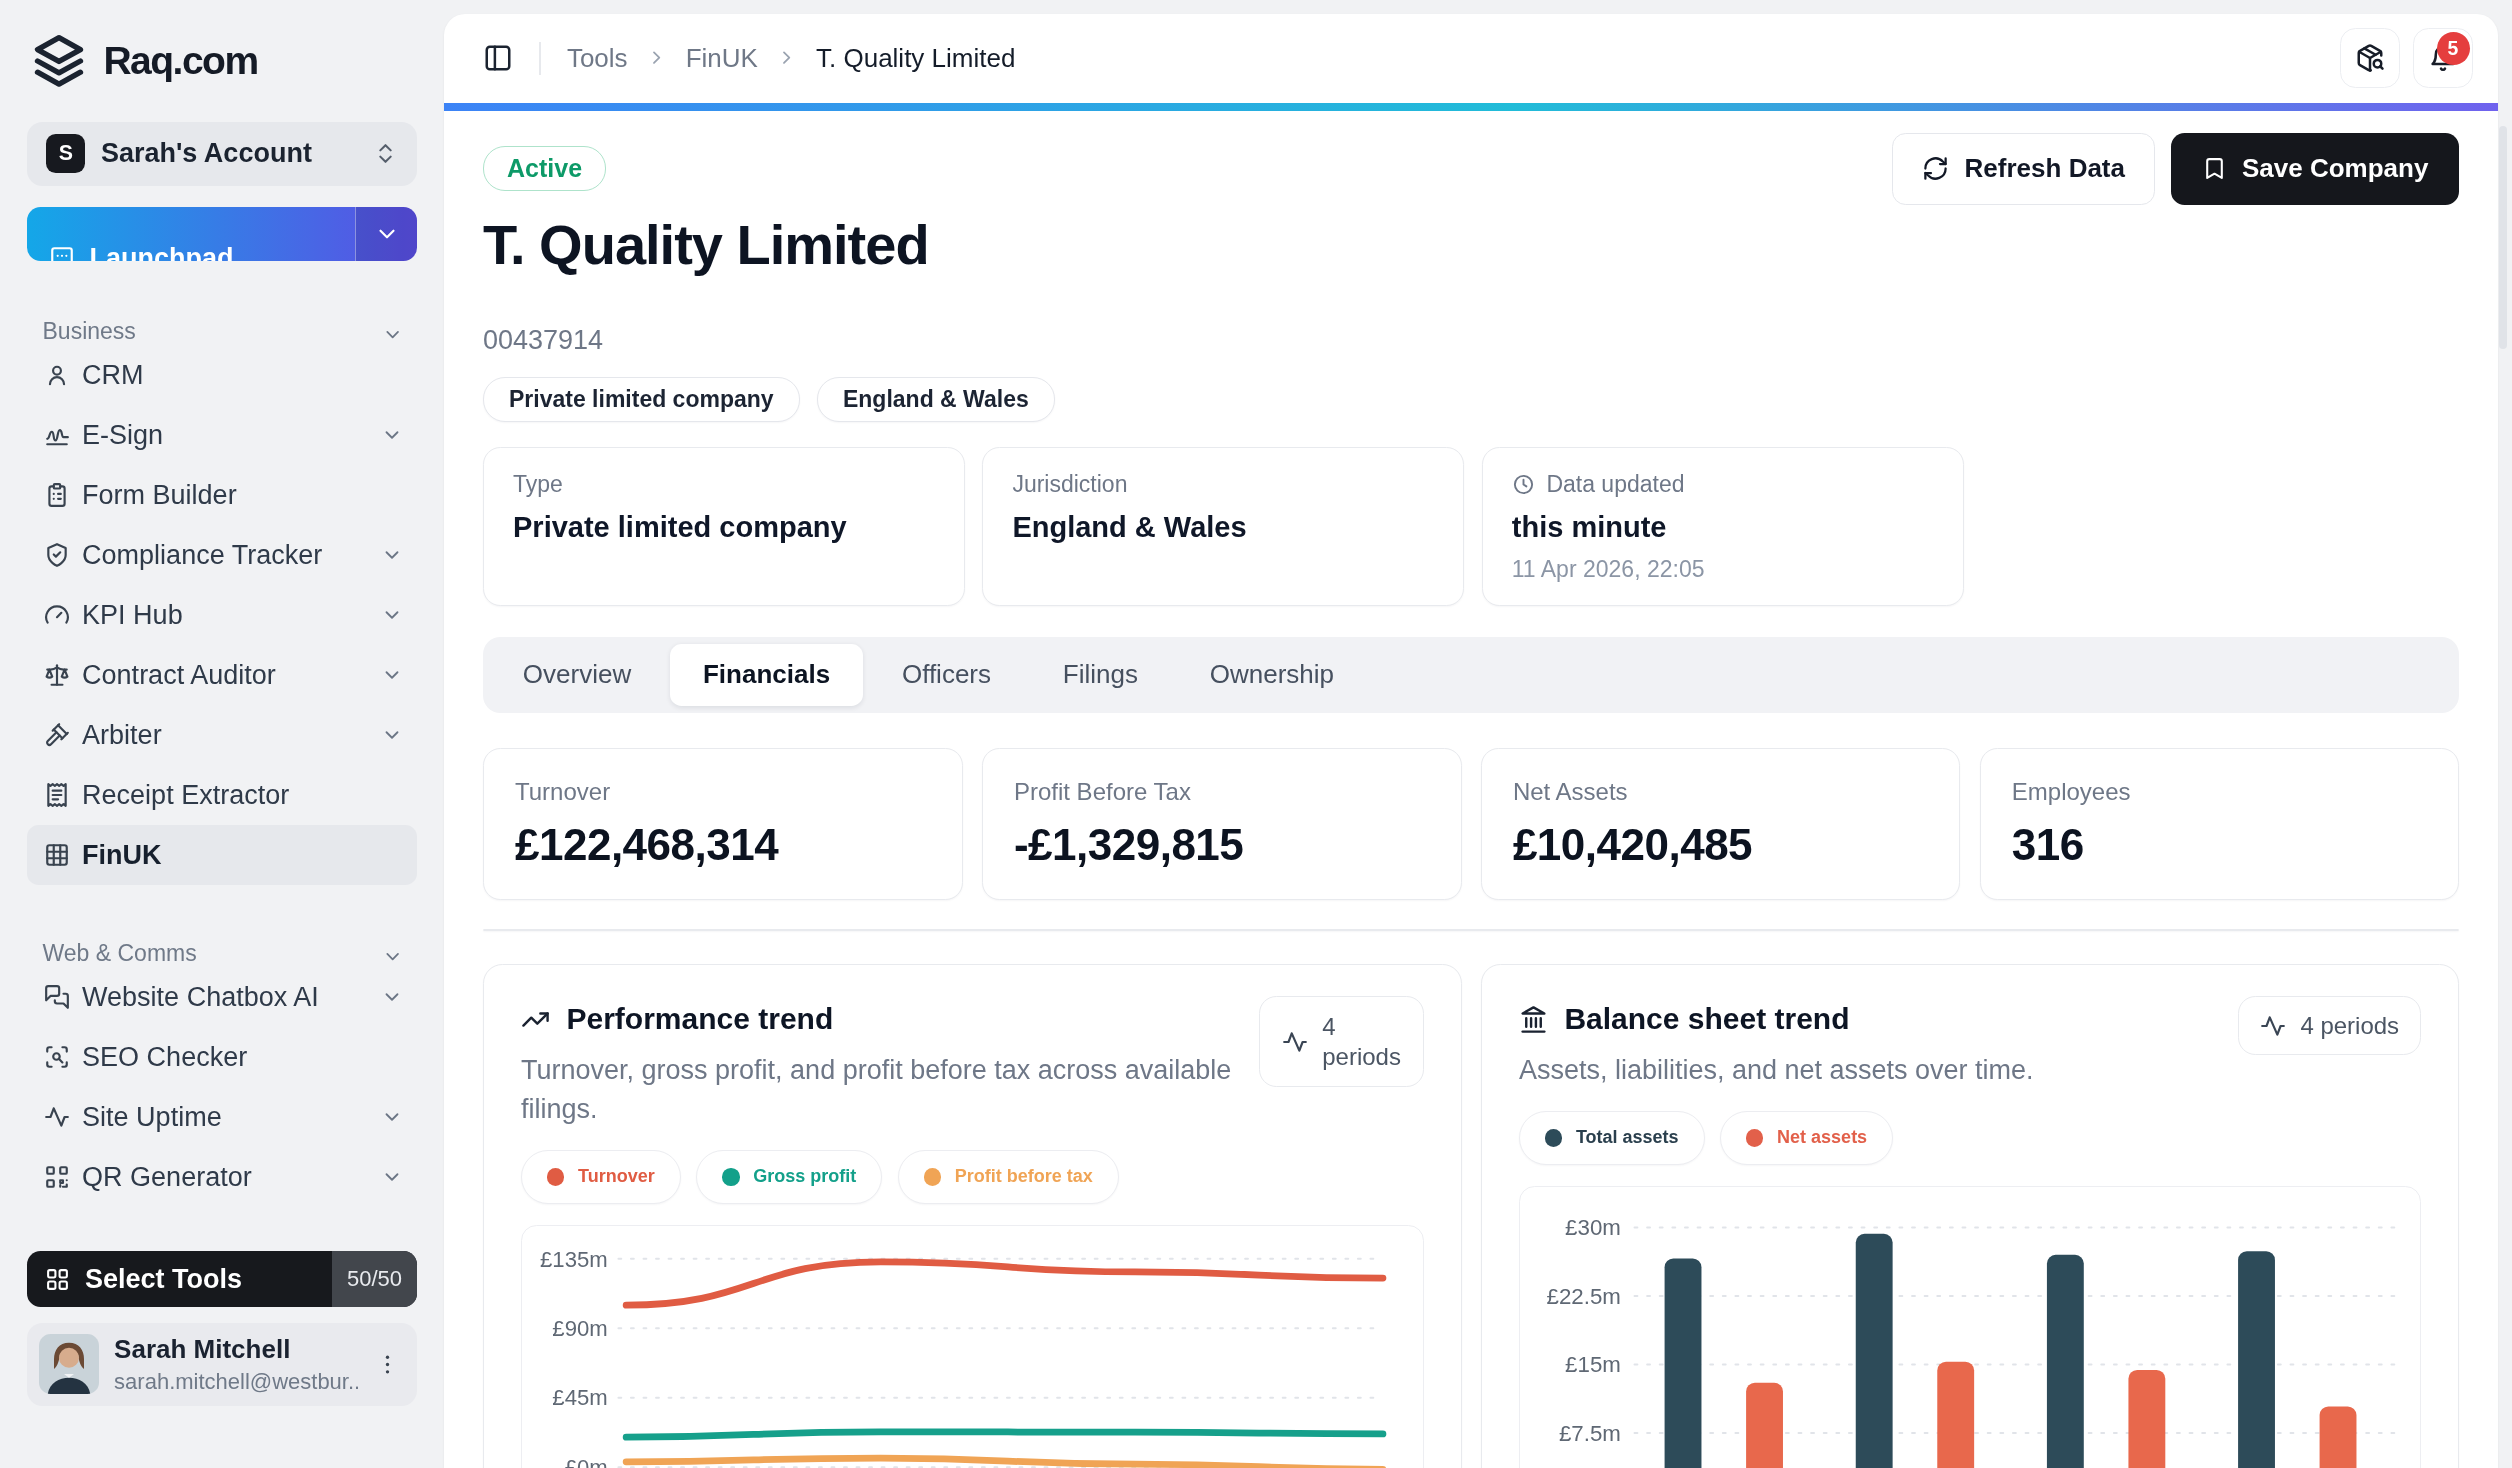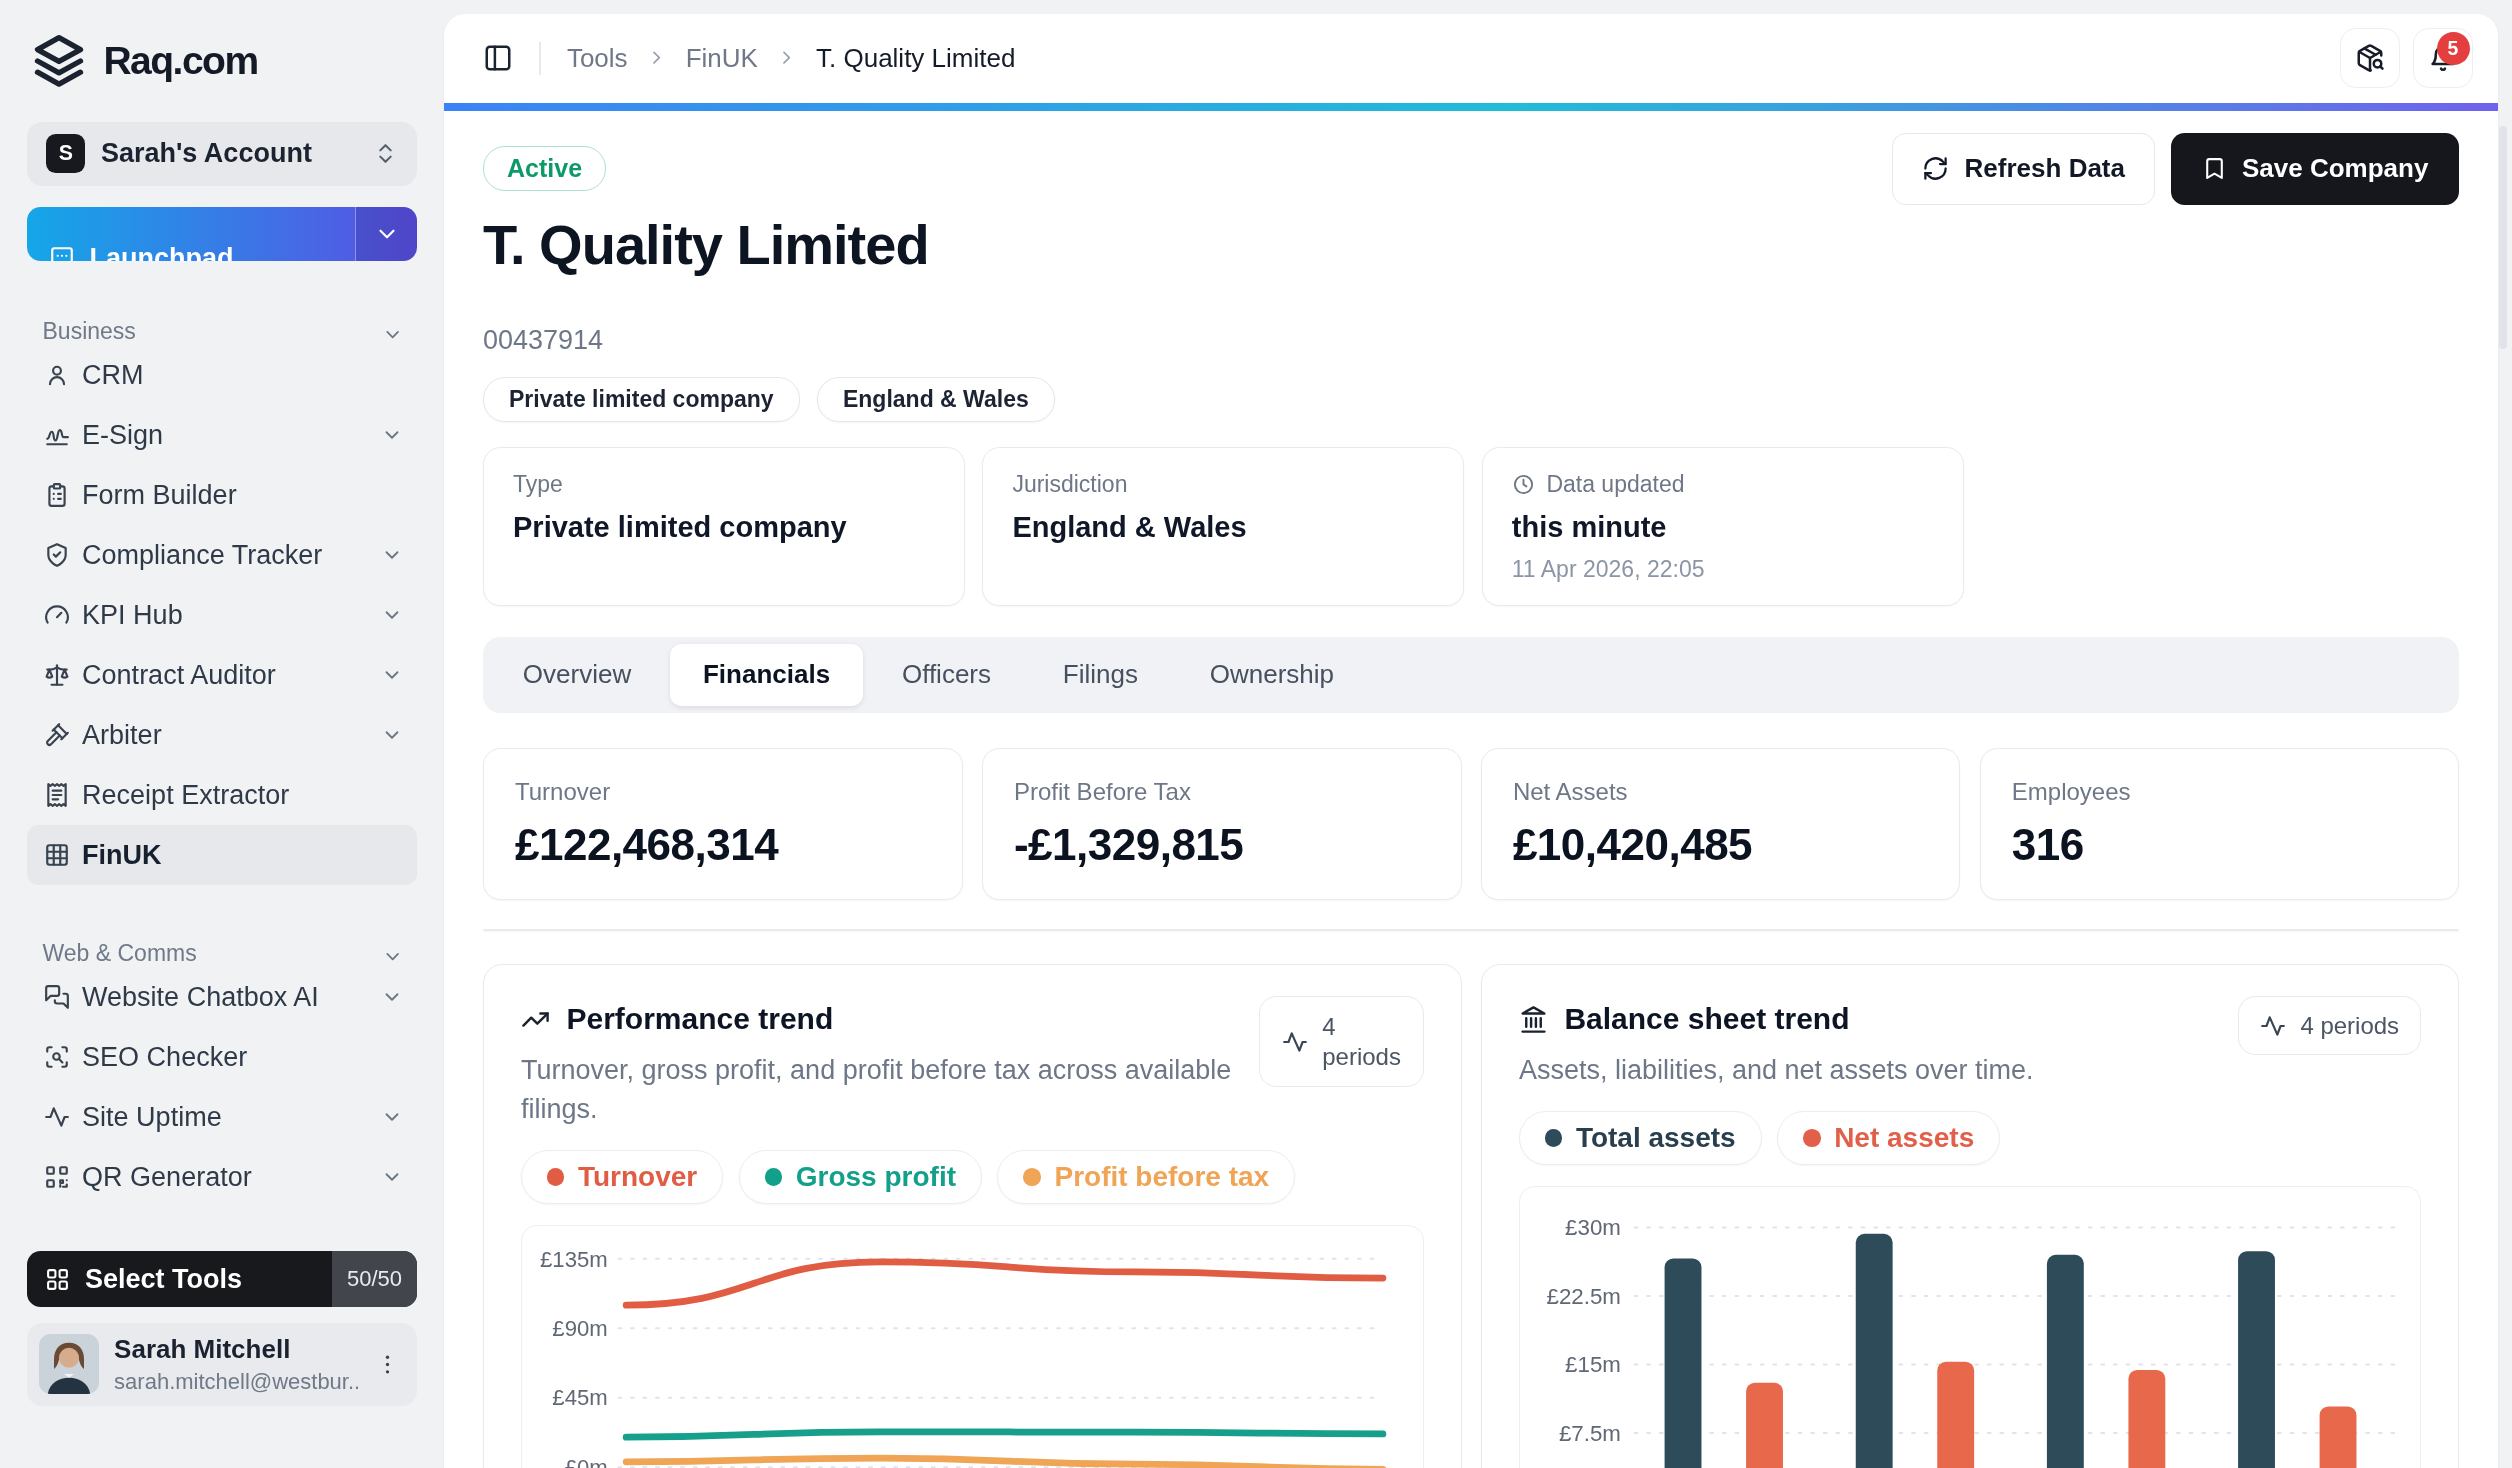--- a/index.html
+++ b/index.html
@@ -98,21 +98,21 @@
   .charts { margin-top:33px; display:grid; grid-template-columns:1fr 1fr; gap:19.4px; flex:1; }
   .chart-card { border:1.9px solid #e8eaee; border-radius:19.4px; background:#fff; padding:31px 37px; box-shadow:0 1px 1.9px rgba(16,24,40,.04); min-width:0; }
   .cc-head { display:flex; justify-content:space-between; align-items:flex-start; }
   .cc-title { display:flex; align-items:center; gap:16.5px; font-size:30px; font-weight:bold; color:#0d1524; margin-top:5.8px; }
   .cc-title svg { width:29px; height:29px; color:#1a2230; }
   .cc-sub { margin-top:14.5px; font-size:27px; color:#6e7787; line-height:39px; max-width:766px; }
   .period-pill { border:1.9px solid #e8eaee; border-radius:17.4px; display:flex; align-items:center; gap:14.5px; padding:14.5px 21.3px; font-size:24px; color:#4b5563; }
   .period-pill svg { width:26px; height:26px; color:#3a4554; }
   .period-pill.narrow .pp-text { width:79px; line-height:30px; }
   .legend { margin-top:21.3px; display:flex; gap:15.5px; }
-  .lg-pill { height:54px; padding:0 25px; border:1.9px solid #ecedf1; border-radius:27px; background:#fff; display:flex; align-items:center; gap:13.6px; font-size:28px; font-weight:bold; box-shadow:0 1px 1.9px rgba(16,24,40,.04); }
+  .lg-pill { height:54px; padding:0 25px; border:1.9px solid #ecedf1; border-radius:27px; background:#fff; display:flex; align-items:center; gap:13.6px; font-size:18px; font-weight:bold; box-shadow:0 1px 1.9px rgba(16,24,40,.04); }
   .lg-dot { width:17.4px; height:17.4px; border-radius:50%; }
   .plot { margin-top:21.3px; border:1.9px solid #edeef2; border-radius:15.5px; background:#fff; height:417px; position:relative; overflow:hidden; }
   .plot svg { position:absolute; inset:0; width:100%; height:100%; }
 
   .scroll-thumb { position:absolute; right:4.8px; top:126px; width:7.8px; height:223px; background:#e0e3e8; border-radius:3.9px; }
 </style>
 </head>
 <body>
 
 <div id="app">

